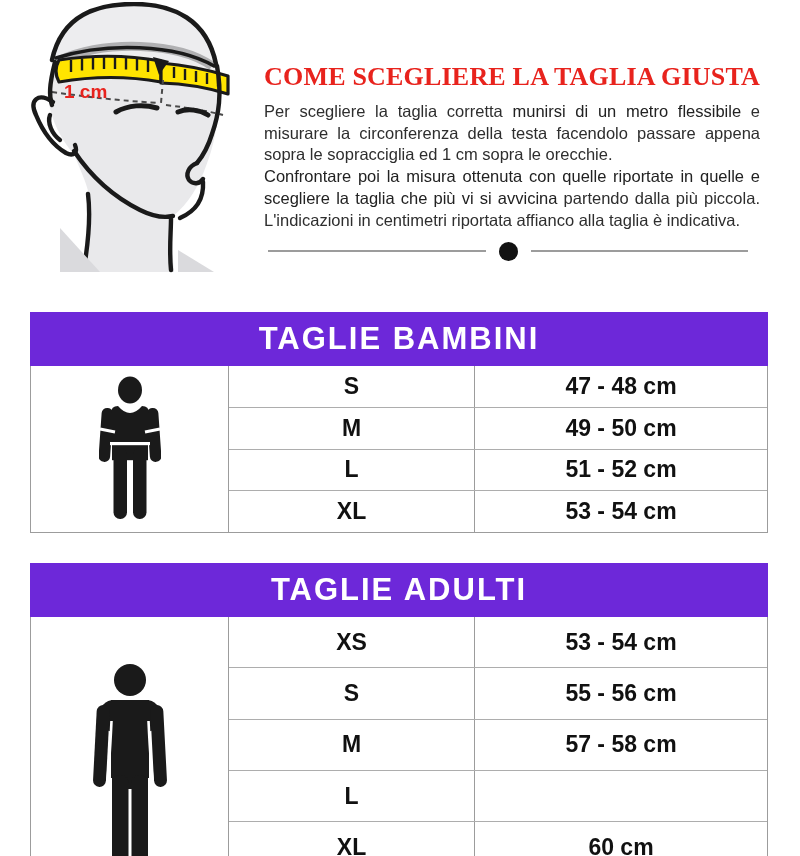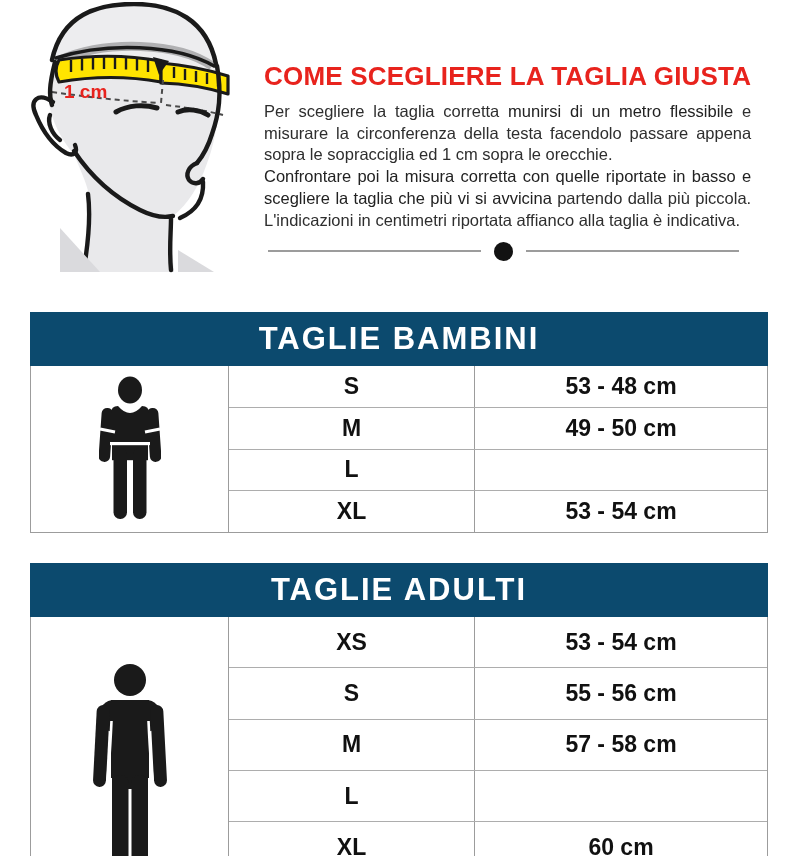--- a/index.html
+++ b/index.html
@@ -8,36 +8,37 @@
 
   
   .top { display: flex; height: 312px; }
   .illo { width: 264px; flex: 0 0 264px; padding: 2px 0 0 16px; }
   .illo svg { display: block; }
   .intro { flex: 1; padding: 62px 54px 0 0; }
   .intro h1 {
     font-size: 26px; font-weight: 800; letter-spacing: 0.2px;
     color: #e8231d; white-space: nowrap; line-height: 1.15;
     margin-bottom: 9px;
+    font-family: Liberation Serif, serif;
   }
   .intro p {
     font-size: 16.5px; line-height: 21.8px; text-align: justify;
     color: #2e2e2e; font-weight: 400;
   }
   .intro p b { font-weight: 400; color: #222; }
 
   .divider { display: flex; align-items: center; margin: 10px 12px 0 4px; }
   .div-line { flex: 1; height: 2px; background: #9c9c9c; }
   .div-dot { width: 19px; height: 19px; border-radius: 50%; background: #121212; margin: 0 13px; }
 
   
   .size-table { margin: 0 32px 0 30px; }
   .size-table.adulti { margin-top: 30px; }
   .st-header {
-    background: #0c4a6e; color: #fff; height: 54px;
+    background: #6d28d9; color: #fff; height: 54px;
     display: flex; align-items: center; justify-content: center;
     font-size: 31px; font-weight: 700; letter-spacing: 2px;
   }
   .st-body {
     display: flex;
     border: 1px solid #9c9c9c; border-top: none;
   }
   .st-body.bambini-body { height: 167px; }
   .st-body.adulti-body  { height: 308px; }
   .icon-cell {
@@ -137,21 +138,21 @@
         </g>
 
         <path d="M44,226 L84,270 L44,270 Z" fill="#dadadd"></path>
         <path d="M162,248 L198,270 L162,270 Z" fill="#dadadd"></path>
       </svg>
     </div>
 
     <div class="intro">
       <h1>COME SCEGLIERE LA TAGLIA GIUSTA</h1>
       <p><span>Per scegliere la taglia corretta </span><b>munirsi di un metro flessibile</b><span> e misurare la circonferenza della testa facendolo passare appena sopra le sopracciglia ed 1 cm sopra le orecchie.</span></p>
-      <p><b>Confrontare poi la misura corretta con quelle riportate in basso e scegliere la taglia che più vi si avvicina</b><span> partendo dalla più piccola. L'indicazioni in centimetri riportata affianco alla taglia è indicativa.</span></p>
+      <p><b>Confrontare poi la misura ottenuta con quelle riportate in quelle e scegliere la taglia che più vi si avvicina</b><span> partendo dalla più piccola. L'indicazioni in centimetri riportata affianco alla taglia è indicativa.</span></p>
       <div class="divider">
         <div class="div-line"></div>
         <div class="div-dot"></div>
         <div class="div-line"></div>
       </div>
     </div>
   </div>
 
   <section class="size-table bambini">
     <header class="st-header">TAGLIE BAMBINI</header>
@@ -174,28 +175,29 @@
 
           <rect x="13" y="69.2" width="36" height="15" fill="#1a1a1a"></rect>
 
           <rect x="14.5" y="72" width="13.5" height="71" rx="6.5" fill="#1a1a1a"></rect>
           <rect x="34" y="72" width="13.5" height="71" rx="6.5" fill="#1a1a1a"></rect>
         </svg>
       </div>
       <div class="rows">
         <div class="row">
           <div class="cell-size">S</div>
-          <div class="cell-measure">53 - 48 cm</div>
+          <div class="cell-measure">47 - 48 cm</div>
         </div>
         <div class="row">
           <div class="cell-size">M</div>
           <div class="cell-measure">49 - 50 cm</div>
         </div>
         <div class="row">
           <div class="cell-size">L</div>
+          <div class="cell-measure">51 - 52 cm</div>
         </div>
         <div class="row">
           <div class="cell-size">XL</div>
           <div class="cell-measure">53 - 54 cm</div>
         </div>
       </div>
     </div>
   </section>
 
   <section class="size-table adulti">

